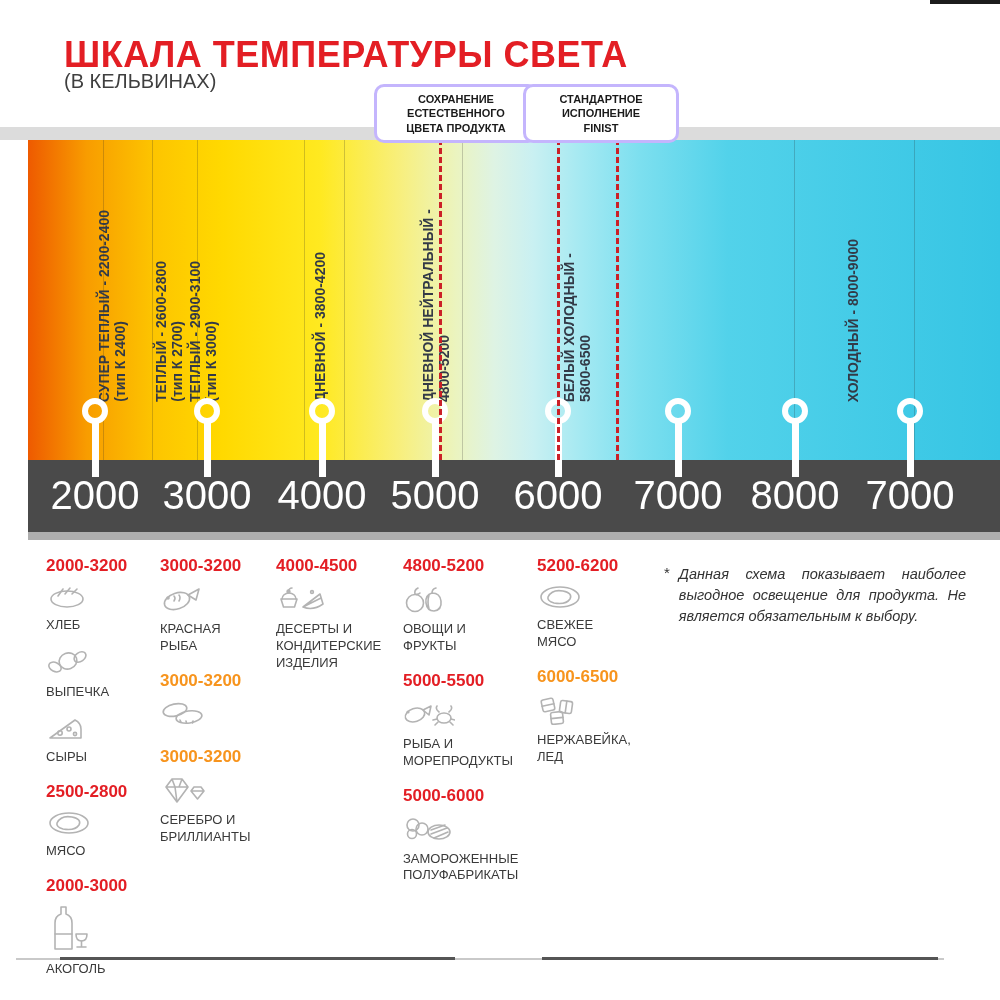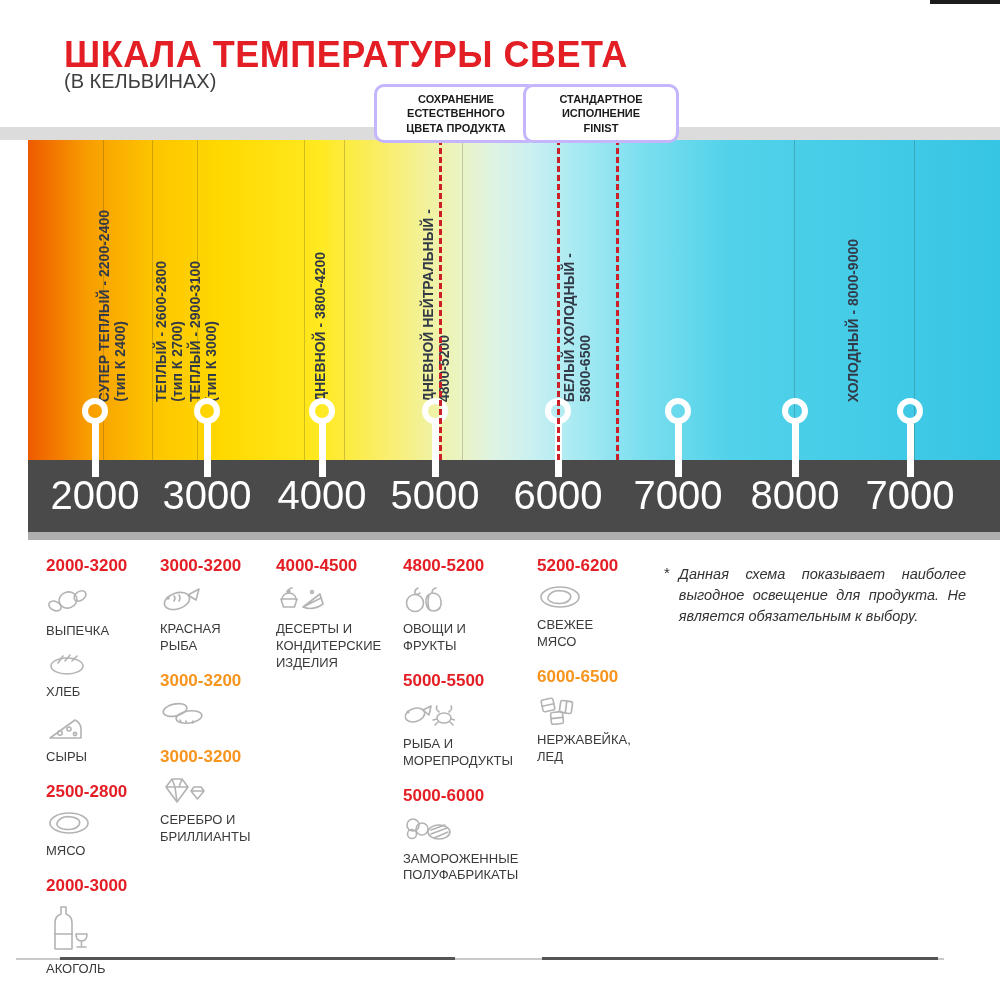--- a/index.html
+++ b/index.html
@@ -144,33 +144,33 @@
     <span class="tick" style="left:767px">8000</span>
     <span class="tick" style="left:882px">7000</span>
   </div>
 
   <div class="strip-bottom"></div>
 
   <div class="col" style="left:46px;width:105px">
     <div class="section">
       <div class="range-h">2000-3200</div>
       <div class="p-item">
+        <div class="p-icon"><svg width="44" height="26" viewBox="0 0 44 26">
+              <ellipse cx="21" cy="15" rx="16" ry="8"></ellipse>
+              <path d="M12,12 L17,5 M19,10 L24,4 M26,10 L31,5"></path>
+            </svg></div>
+        <div class="p-label">ХЛЕБ</div>
+      </div>
+      <div class="p-item">
         <div class="p-icon"><svg width="44" height="32" viewBox="0 0 44 32">
               <ellipse cx="22" cy="16" rx="9" ry="8" transform="rotate(-20 22 16)"></ellipse>
               <ellipse cx="9" cy="22" rx="6.5" ry="4.5" transform="rotate(25 9 22)"></ellipse>
               <ellipse cx="34" cy="12" rx="6.5" ry="4.5" transform="rotate(-35 34 12)"></ellipse>
             </svg></div>
         <div class="p-label">ВЫПЕЧКА</div>
-      </div>
-      <div class="p-item">
-        <div class="p-icon"><svg width="44" height="26" viewBox="0 0 44 26">
-              <ellipse cx="21" cy="15" rx="16" ry="8"></ellipse>
-              <path d="M12,12 L17,5 M19,10 L24,4 M26,10 L31,5"></path>
-            </svg></div>
-        <div class="p-label">ХЛЕБ</div>
       </div>
       <div class="p-item">
         <div class="p-icon"><svg width="40" height="30" viewBox="0 0 40 30">
               <path d="M4,26 L29,8 Q35,11 35,17 L35,26 Z"></path>
               <circle cx="14" cy="21" r="2.2"></circle>
               <circle cx="23" cy="17" r="2"></circle>
               <circle cx="29" cy="22" r="1.6"></circle>
             </svg></div>
         <div class="p-label">СЫРЫ</div>
       </div>

